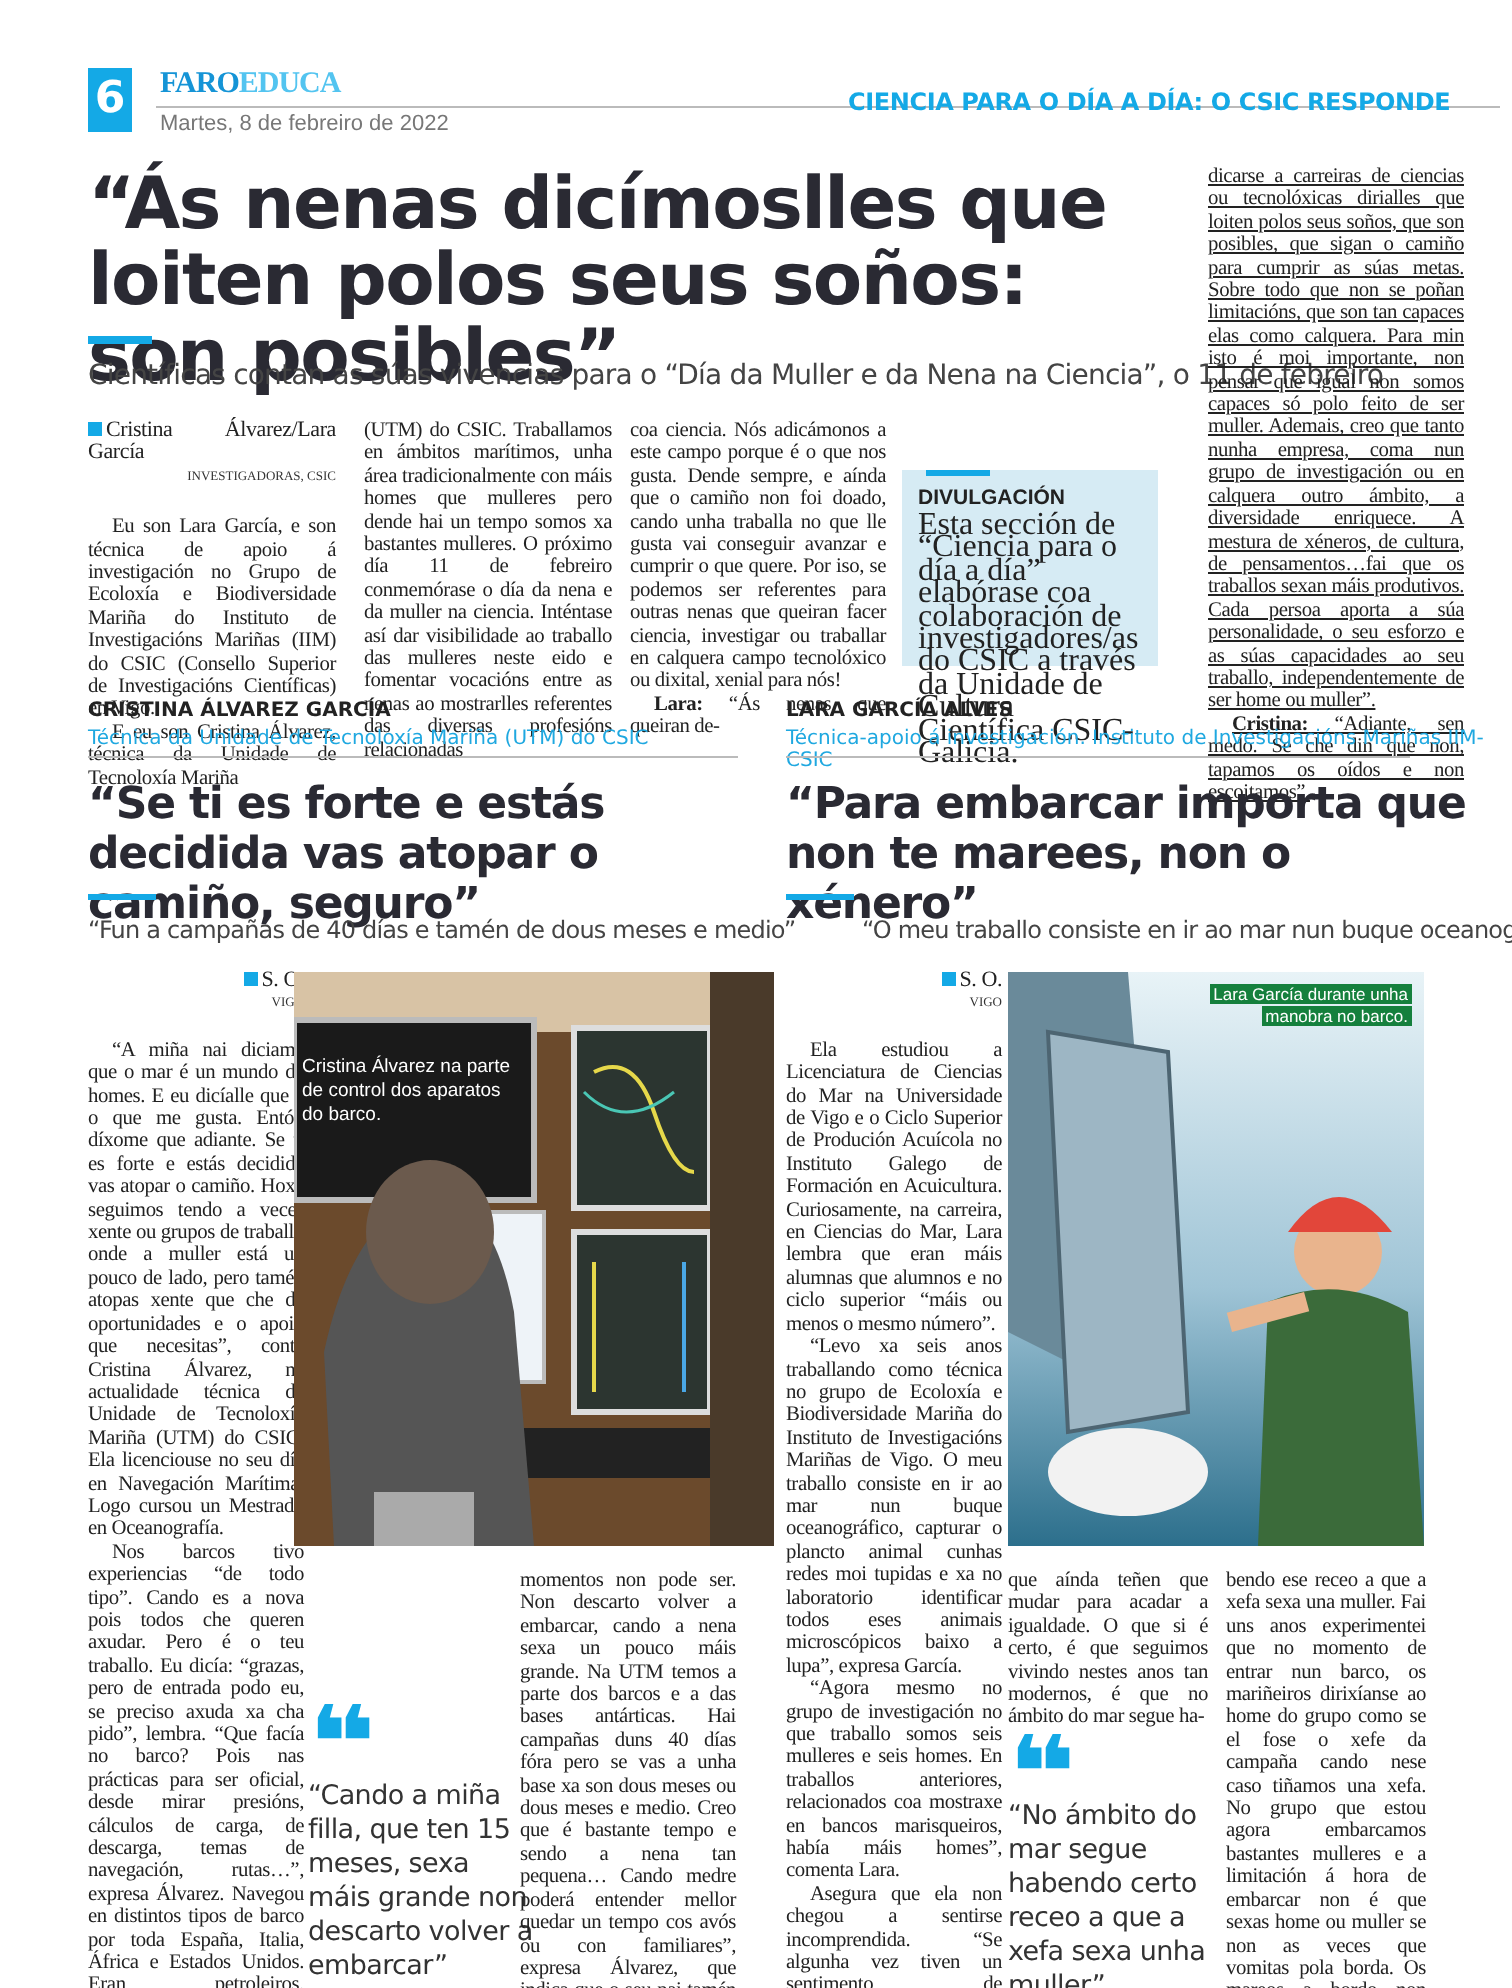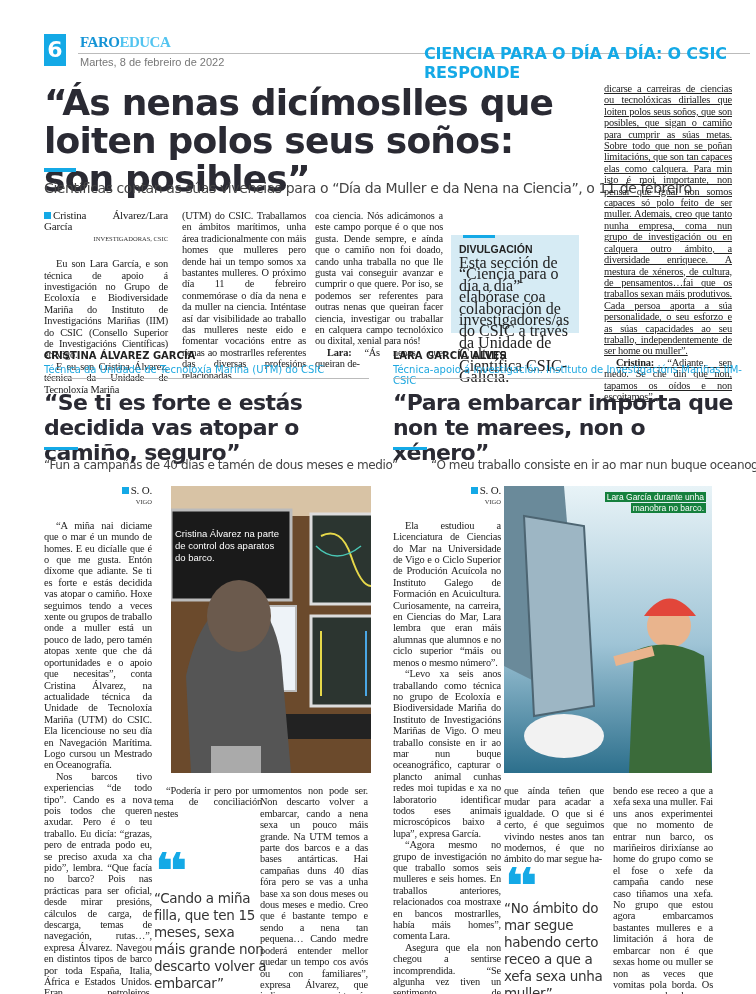--- a/index.html
+++ b/index.html
@@ -5,21 +5,21 @@
   html,body{margin:0;padding:0;background:#fff;}
   body{width:756px;height:994px;position:relative;overflow:hidden;font-family:"Liberation Serif",serif;color:#222;}
   .abs{position:absolute;}
   
   .pagenum{left:44px;top:34px;width:22px;height:32px;background:#14a9e6;color:#fff;font-family:"DejaVu Sans",sans-serif;font-weight:bold;font-size:22px;text-align:center;line-height:32px;}
   .brand{left:80px;top:32px;font-family:"Liberation Serif",serif;font-weight:bold;font-size:15px;letter-spacing:-0.5px;line-height:20px;}
   .brand .faro{color:#1594d6;}
   .brand .educa{color:#53c4f0;}
   .hdrline{left:78px;top:53px;width:672px;height:1px;background:#bbb;}
   .hdrdate{left:80px;top:56px;font-family:"Liberation Sans",sans-serif;font-size:11px;color:#777;}
-  .section{left:424px;top:44px;font-family:"DejaVu Sans",sans-serif;font-weight:bold;font-size:16px;color:#14a9e6;letter-spacing:-0.2px;}
+  .section{left:424px;top:44px;font-family:"DejaVu Sans",sans-serif;font-weight:bold;font-size:12px;color:#14a9e6;letter-spacing:-0.2px;}
   
   .headline{left:44px;top:84px;width:540px;font-family:"DejaVu Sans",sans-serif;font-weight:bold;font-size:36px;line-height:38px;color:#2a2a33;letter-spacing:-0.8px;}
   .bluebar{height:4px;background:#14a9e6;}
   .subhead{left:44px;top:180px;width:560px;font-family:"DejaVu Sans",sans-serif;font-size:14px;color:#444;letter-spacing:-0.4px;white-space:nowrap;}
   
   .col{font-size:10.4px;line-height:11.4px;text-align:justify;hyphens:auto;letter-spacing:-0.2px;}
   .col p{margin:0;text-indent:12px;}
   .col p.noind{text-indent:0;}
   .byline{font-size:11px;}
   .byline .sq{display:inline-block;width:7px;height:7px;background:#14a9e6;margin-right:2px;}
@@ -92,42 +92,41 @@
 <div class="abs kicker" style="left:44px;top:458px;">“Fun a campañas de 40 días e tamén de dous meses e medio”</div>
 
 <div class="abs col" style="left:44px;top:485px;width:108px;">
   <div class="byline" style="text-align:right"><span class="sq"></span><span>S. O.</span></div>
   <div class="byline-sub">VIGO</div>
   <div style="height:12px"></div>
   <p>“A miña nai diciame que o mar é un mundo de homes. E eu dicíalle que é o que me gusta. Entón díxome que adiante. Se ti es forte e estás decidida vas atopar o camiño. Hoxe seguimos tendo a veces xente ou grupos de traballo onde a muller está un pouco de lado, pero tamén atopas xente que che dá oportunidades e o apoio que necesitas”, conta Cristina Álvarez, na actualidade técnica da Unidade de Tecnoloxía Mariña (UTM) do CSIC. Ela licenciouse no seu día en Navegación Marítima. Logo cursou un Mestrado en Oceanografía.</p>
   <p>Nos barcos tivo experiencias “de todo tipo”. Cando es a nova pois todos che queren axudar. Pero é o teu traballo. Eu dicía: “grazas, pero de entrada podo eu, se preciso axuda xa cha pido”, lembra. “Que facía no barco? Pois nas prácticas para ser oficial, desde mirar presións, cálculos de carga, de descarga, temas de navegación, rutas…”, expresa Álvarez. Navegou en distintos tipos de barco por toda España, Italia, África e Estados Unidos. Eran petroleiros, gaseiros… Ela quería seguir pero non pasou o recoñecemento médico por un tema da vista. “Entón reinventeime e acabei en investigación mariña, como técnico de medida”, engade Cristi-</p>
 </div>
 
-<div class="abs photo" style="left:171px;top:486px;width:200px;height:287px;background:#4a3a2a;">
+<div class="abs photo" style="left:147px;top:486px;width:240px;height:287px;background:#4a3a2a;">
   <svg width="208" height="287" viewBox="0 0 208 287">
     <rect width="208" height="287" fill="#6b4a2c"></rect>
     <rect x="0" y="0" width="208" height="30" fill="#d8c3a5"></rect>
     <rect x="0" y="24" width="120" height="90" fill="#1a1a1a" stroke="#bbb" stroke-width="3"></rect>
     <rect x="140" y="28" width="68" height="90" fill="#2b3530" stroke="#ddd" stroke-width="3"></rect>
     <path d="M150 50 Q170 40 180 70 T200 100" stroke="#e6d84a" fill="none" stroke-width="2"></path>
     <path d="M145 60 Q165 80 190 60" stroke="#4ac7b5" fill="none" stroke-width="1.5"></path>
     <rect x="80" y="120" width="45" height="85" fill="#eef3f8" stroke="#bbb" stroke-width="2"></rect>
     <rect x="140" y="130" width="68" height="90" fill="#2c3530" stroke="#ddd" stroke-width="3"></rect>
     <path d="M150 145 L150 210" stroke="#e6d84a" stroke-width="2"></path>
     <path d="M195 145 L195 210" stroke="#4aa7e5" stroke-width="2"></path>
     <rect x="100" y="228" width="108" height="25" fill="#222"></rect>
     <path d="M20 287 L15 190 Q30 120 70 110 Q100 115 110 170 L120 287 Z" fill="#555"></path>
     <ellipse cx="68" cy="130" rx="32" ry="36" fill="#6b5a4d"></ellipse>
     <rect x="40" y="260" width="50" height="27" fill="#aaa"></rect>
   </svg>
   <div class="caption" style="left:4px;top:42px;width:110px;">Cristina Álvarez na parte de control dos aparatos do barco.</div>
 </div>
 
 <div class="abs col" style="left:154px;top:785px;width:108px;">
-  <p>“Podería ir pero por un tema de conciliación nestes</p>
 </div>
 
 <div class="abs pq-mark" style="left:154px;top:852px;">❝</div>
 <div class="abs pq" style="left:154px;top:890px;width:115px;">“Cando a miña filla, que ten 15 meses, sexa máis grande non descarto volver a embarcar”</div>
 
 <div class="abs col" style="left:260px;top:785px;width:108px;">
   <p class="noind">momentos non pode ser. Non descarto volver a embarcar, cando a nena sexa un pouco máis grande. Na UTM temos a parte dos barcos e a das bases antárticas. Hai campañas duns 40 días fóra pero se vas a unha base xa son dous meses ou dous meses e medio. Creo que é bastante tempo e sendo a nena tan pequena… Cando medre poderá entender mellor quedar un tempo cos avós ou con familiares”, expresa Álvarez, que indica que o seu pai tamén navegou e a nai, mariscadora.</p>
 </div>
 
 <div class="abs pname" style="left:393px;top:350px;">LARA GARCÍA ALVES</div>
@@ -136,21 +135,21 @@
 <div class="abs subhl" style="left:393px;top:390px;width:340px;">“Para embarcar importa que non te marees, non o xénero”</div>
 <div class="abs bluebar" style="left:393px;top:447px;width:34px;height:3px;"></div>
 <div class="abs kicker" style="left:393px;top:458px;padding-left:38px;">“O meu traballo consiste en ir ao mar nun buque oceanográfico”</div>
 
 <div class="abs col" style="left:393px;top:485px;width:108px;">
   <div class="byline" style="text-align:right"><span class="sq"></span><span>S. O.</span></div>
   <div class="byline-sub">VIGO</div>
   <div style="height:12px"></div>
   <p>Ela estudiou a Licenciatura de Ciencias do Mar na Universidade de Vigo e o Ciclo Superior de Produción Acuícola no Instituto Galego de Formación en Acuicultura. Curiosamente, na carreira, en Ciencias do Mar, Lara lembra que eran máis alumnas que alumnos e no ciclo superior “máis ou menos o mesmo número”.</p>
   <p>“Levo xa seis anos traballando como técnica no grupo de Ecoloxía e Biodiversidade Mariña do Instituto de Investigacións Mariñas de Vigo. O meu traballo consiste en ir ao mar nun buque oceanográfico, capturar o plancto animal cunhas redes moi tupidas e xa no laboratorio identificar todos eses animais microscópicos baixo a lupa”, expresa García.</p>
-  <p>“Agora mesmo no grupo de investigación no que traballo somos seis mulleres e seis homes. En traballos anteriores, relacionados coa mostraxe en bancos mostrarlles, había máis homes”, comenta Lara.</p>
+  <p>“Agora mesmo no grupo de investigación no que traballo somos seis mulleres e seis homes. En traballos anteriores, relacionados coa mostraxe en bancos marisqueiros, había máis homes”, comenta Lara.</p>
   <p>Asegura que ela non chegou a sentirse incomprendida. “Se algunha vez tiven un sentimento de incomprensión non foi por causas de xénero.</p>
 
 </div>
 
 <div class="abs photo" style="left:504px;top:486px;width:208px;height:287px;">
   <svg width="208" height="287" viewBox="0 0 208 287">
     <defs>
       <linearGradient id="sky" x1="0" y1="0" x2="0" y2="1">
         <stop offset="0" stop-color="#e8f3f7"></stop>
         <stop offset="0.55" stop-color="#9fc4d6"></stop>

